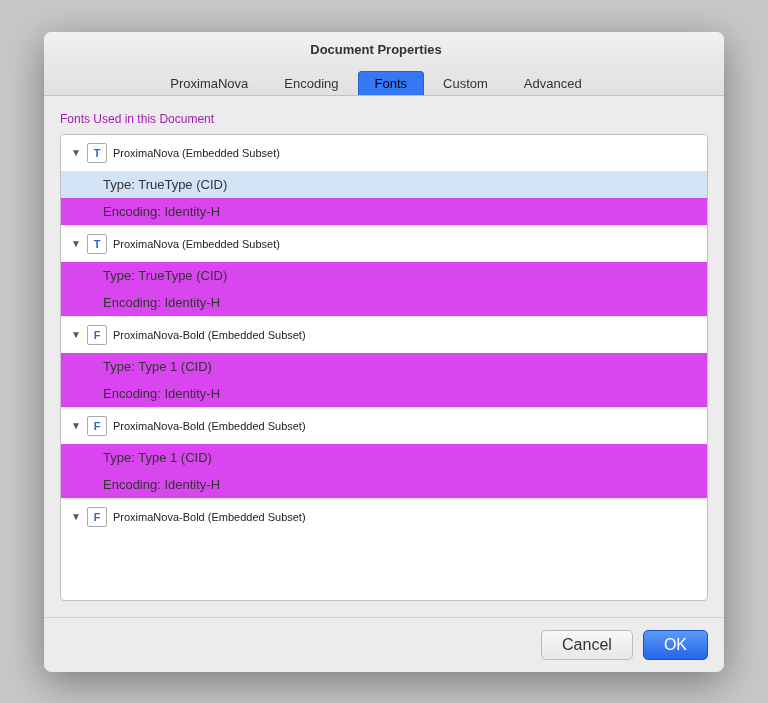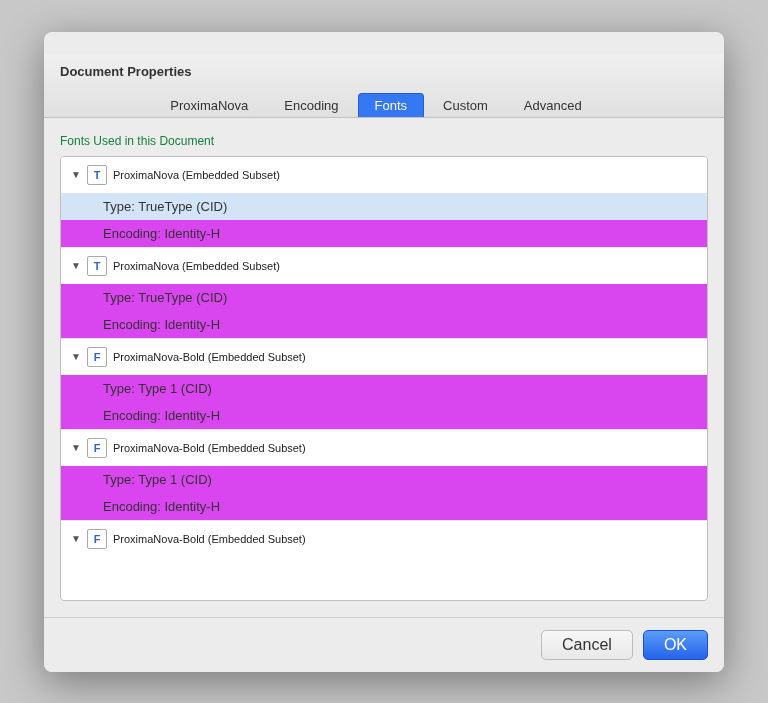--- a/index.html
+++ b/index.html
@@ -20,21 +20,21 @@
       width: 680px;
       min-height: 640px;
       display: flex;
       flex-direction: column;
       overflow: hidden;
     }
     .title-bar {
       background: linear-gradient(to bottom, #f0f0f0, #e0e0e0);
       border-bottom: 1px solid #c0c0c0;
       padding: 10px 32px 0 16px;
-      margin-top: 22px;
+      text-align: center;
     }
     .title-bar-text {
       font-size: 13px;
       font-weight: 600;
       color: #333;
       padding-bottom: 8px;
     }
     .tabs {
       display: flex;
       justify-content: center;
@@ -47,32 +47,32 @@
       cursor: pointer;
       font-size: 13px;
       color: #333;
       border: 1px solid transparent;
       border-bottom: none;
       background: transparent;
       user-select: none;
     }
     .tab.active {
       background: #3478f6;
-      color: #fef9c3;
+      color: #000000;
       border-color: #2060d0;
     }
     .content-area {
       flex: 1;
       padding: 16px;
       display: flex;
       flex-direction: column;
     }
     .section-label {
       font-size: 12px;
-      color: #15803d;
+      color: #a21caf;
       margin-bottom: 8px;
       font-weight: 400;
     }
     .fonts-list-container {
       flex: 1;
       border: 1px solid #c0c0c0;
       background: #fff;
       border-radius: 4px;
       overflow-y: auto;
     }

